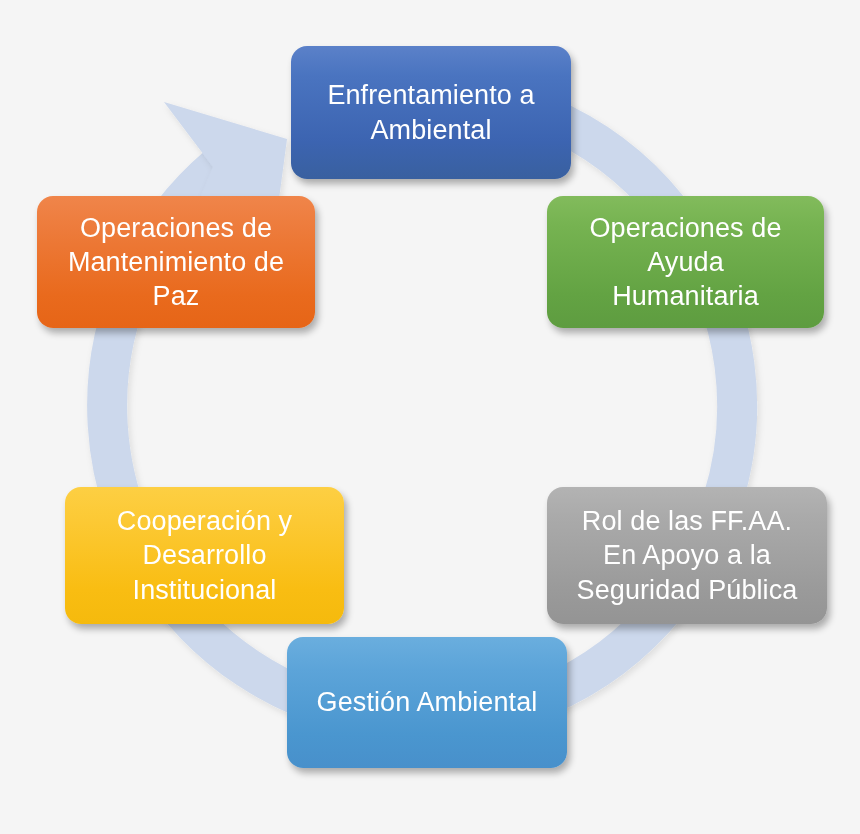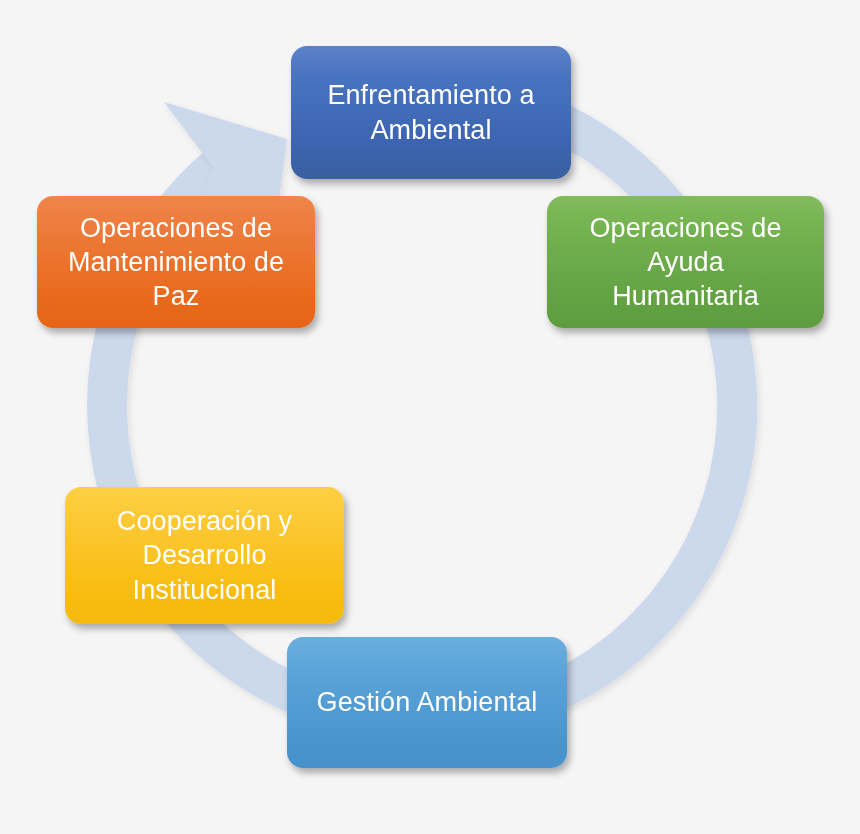--- a/index.html
+++ b/index.html
@@ -104,20 +104,25 @@
     <span class="label">Enfrentamiento a
 Ambiental</span>
   </div>
 
   <div class="node" id="node-humanitarian">
     <span class="label">Operaciones de
 Ayuda
 Humanitaria</span>
   </div>
 
+  <div class="node" id="node-public-security">
+    <span class="label">Rol de las FF.AA.
+En Apoyo a la
+Seguridad Pública</span>
+  </div>
 
   <div class="node" id="node-environment">
     <span class="label">Gestión Ambiental</span>
   </div>
 
   <div class="node" id="node-cooperation">
     <span class="label">Cooperación y
 Desarrollo
 Institucional</span>
   </div>

